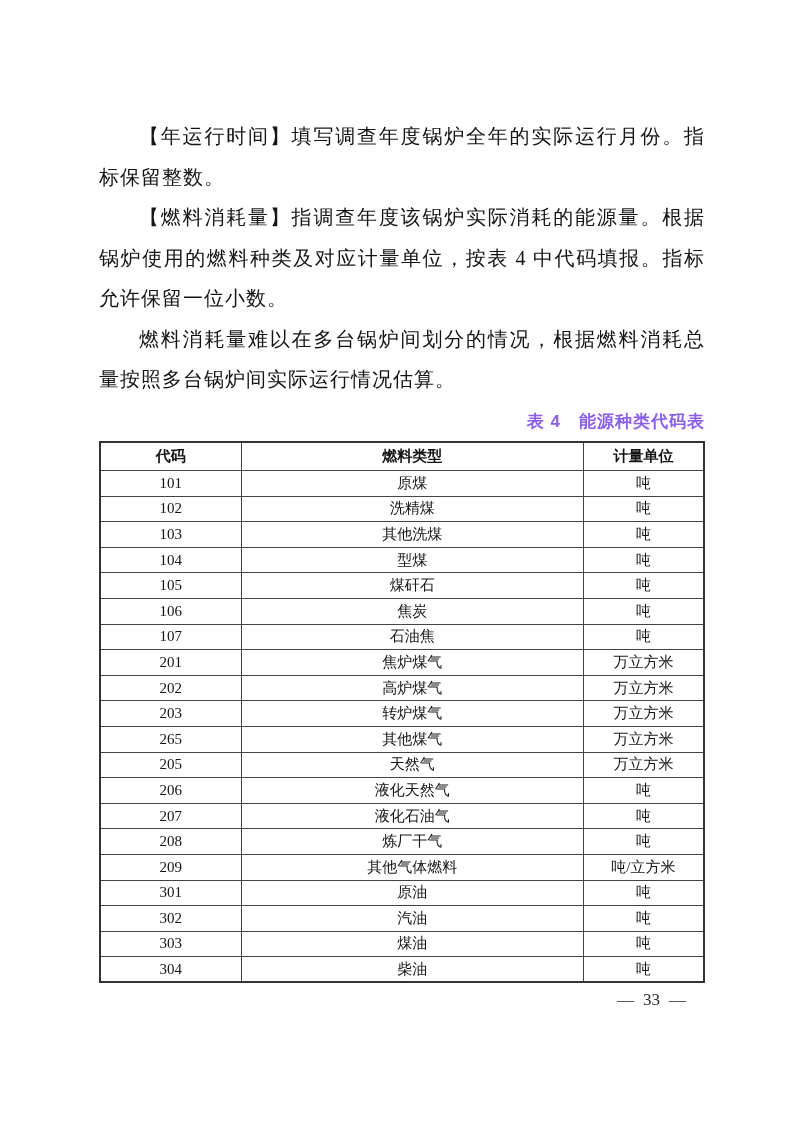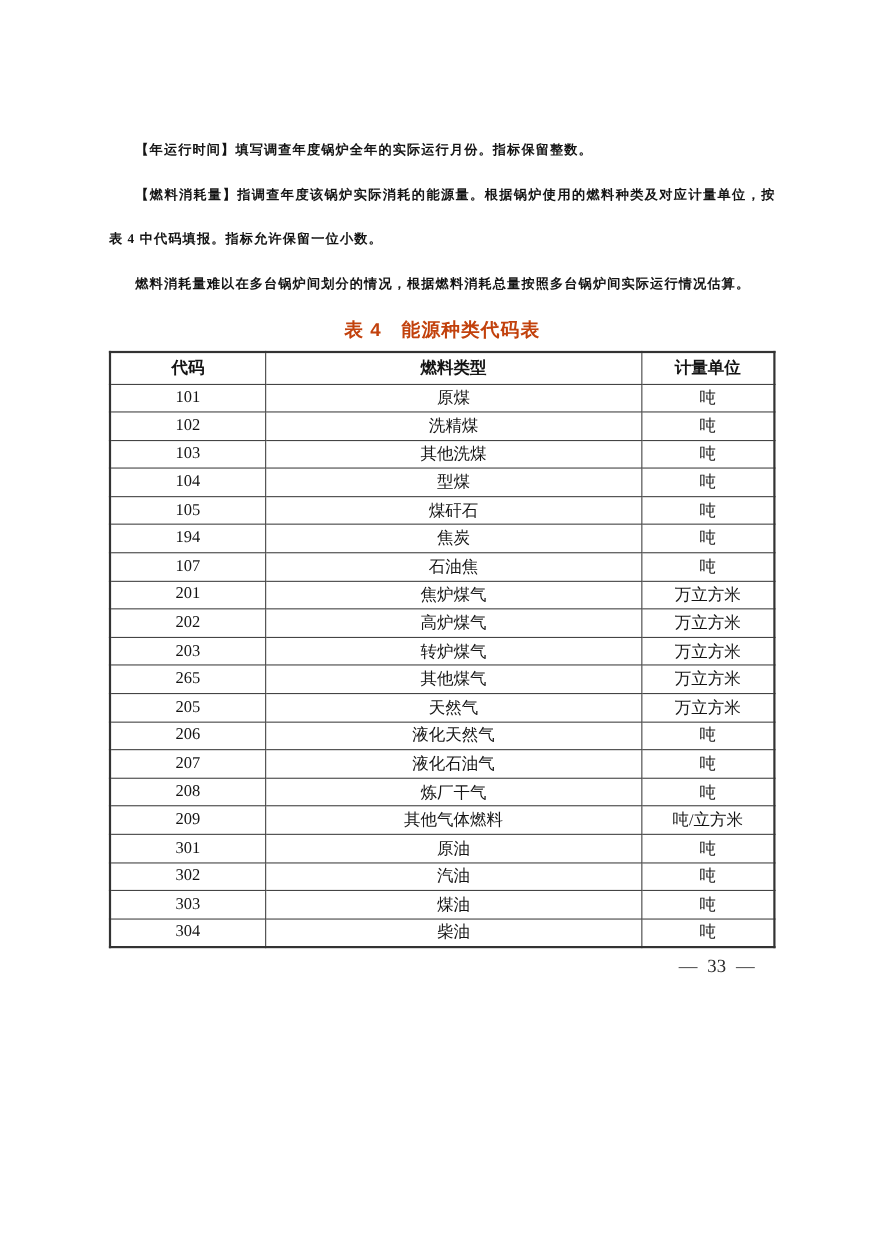--- a/index.html
+++ b/index.html
@@ -13,36 +13,35 @@
     color: #141414;
     overflow: hidden;
   }
   .content {
     position: absolute;
     left: 99px;
     top: 116px;
     width: 606px;
   }
   .body-para {
-    font-size: 12px;
+    font-size: 20px;
     line-height: 40.5px;
     text-align: justify;
     text-align-last: left;
     text-indent: 2em;
     letter-spacing: 1px;
     color: #141414;
-    font-weight: bold;
   }
   .table-title {
     margin-top: 10px;
-    text-align: center;
+    text-align: right;
     font-weight: bold;
     font-size: 17px;
     letter-spacing: 1px;
-    color: #c2410c;
+    color: #8b5cf6;
     font-family: "Liberation Sans", sans-serif;
   }
   table.code-table {
     margin-top: 8px;
     width: 606px;
     border-collapse: collapse;
     table-layout: fixed;
     border: 2px solid #333;
   }
   table.code-table th, table.code-table td {
@@ -120,21 +119,21 @@
             <td>104</td>
             <td>型煤</td>
             <td>吨</td>
           </tr>
           <tr>
             <td>105</td>
             <td>煤矸石</td>
             <td>吨</td>
           </tr>
           <tr>
-            <td>194</td>
+            <td>106</td>
             <td>焦炭</td>
             <td>吨</td>
           </tr>
           <tr>
             <td>107</td>
             <td>石油焦</td>
             <td>吨</td>
           </tr>
           <tr>
             <td>201</td>

